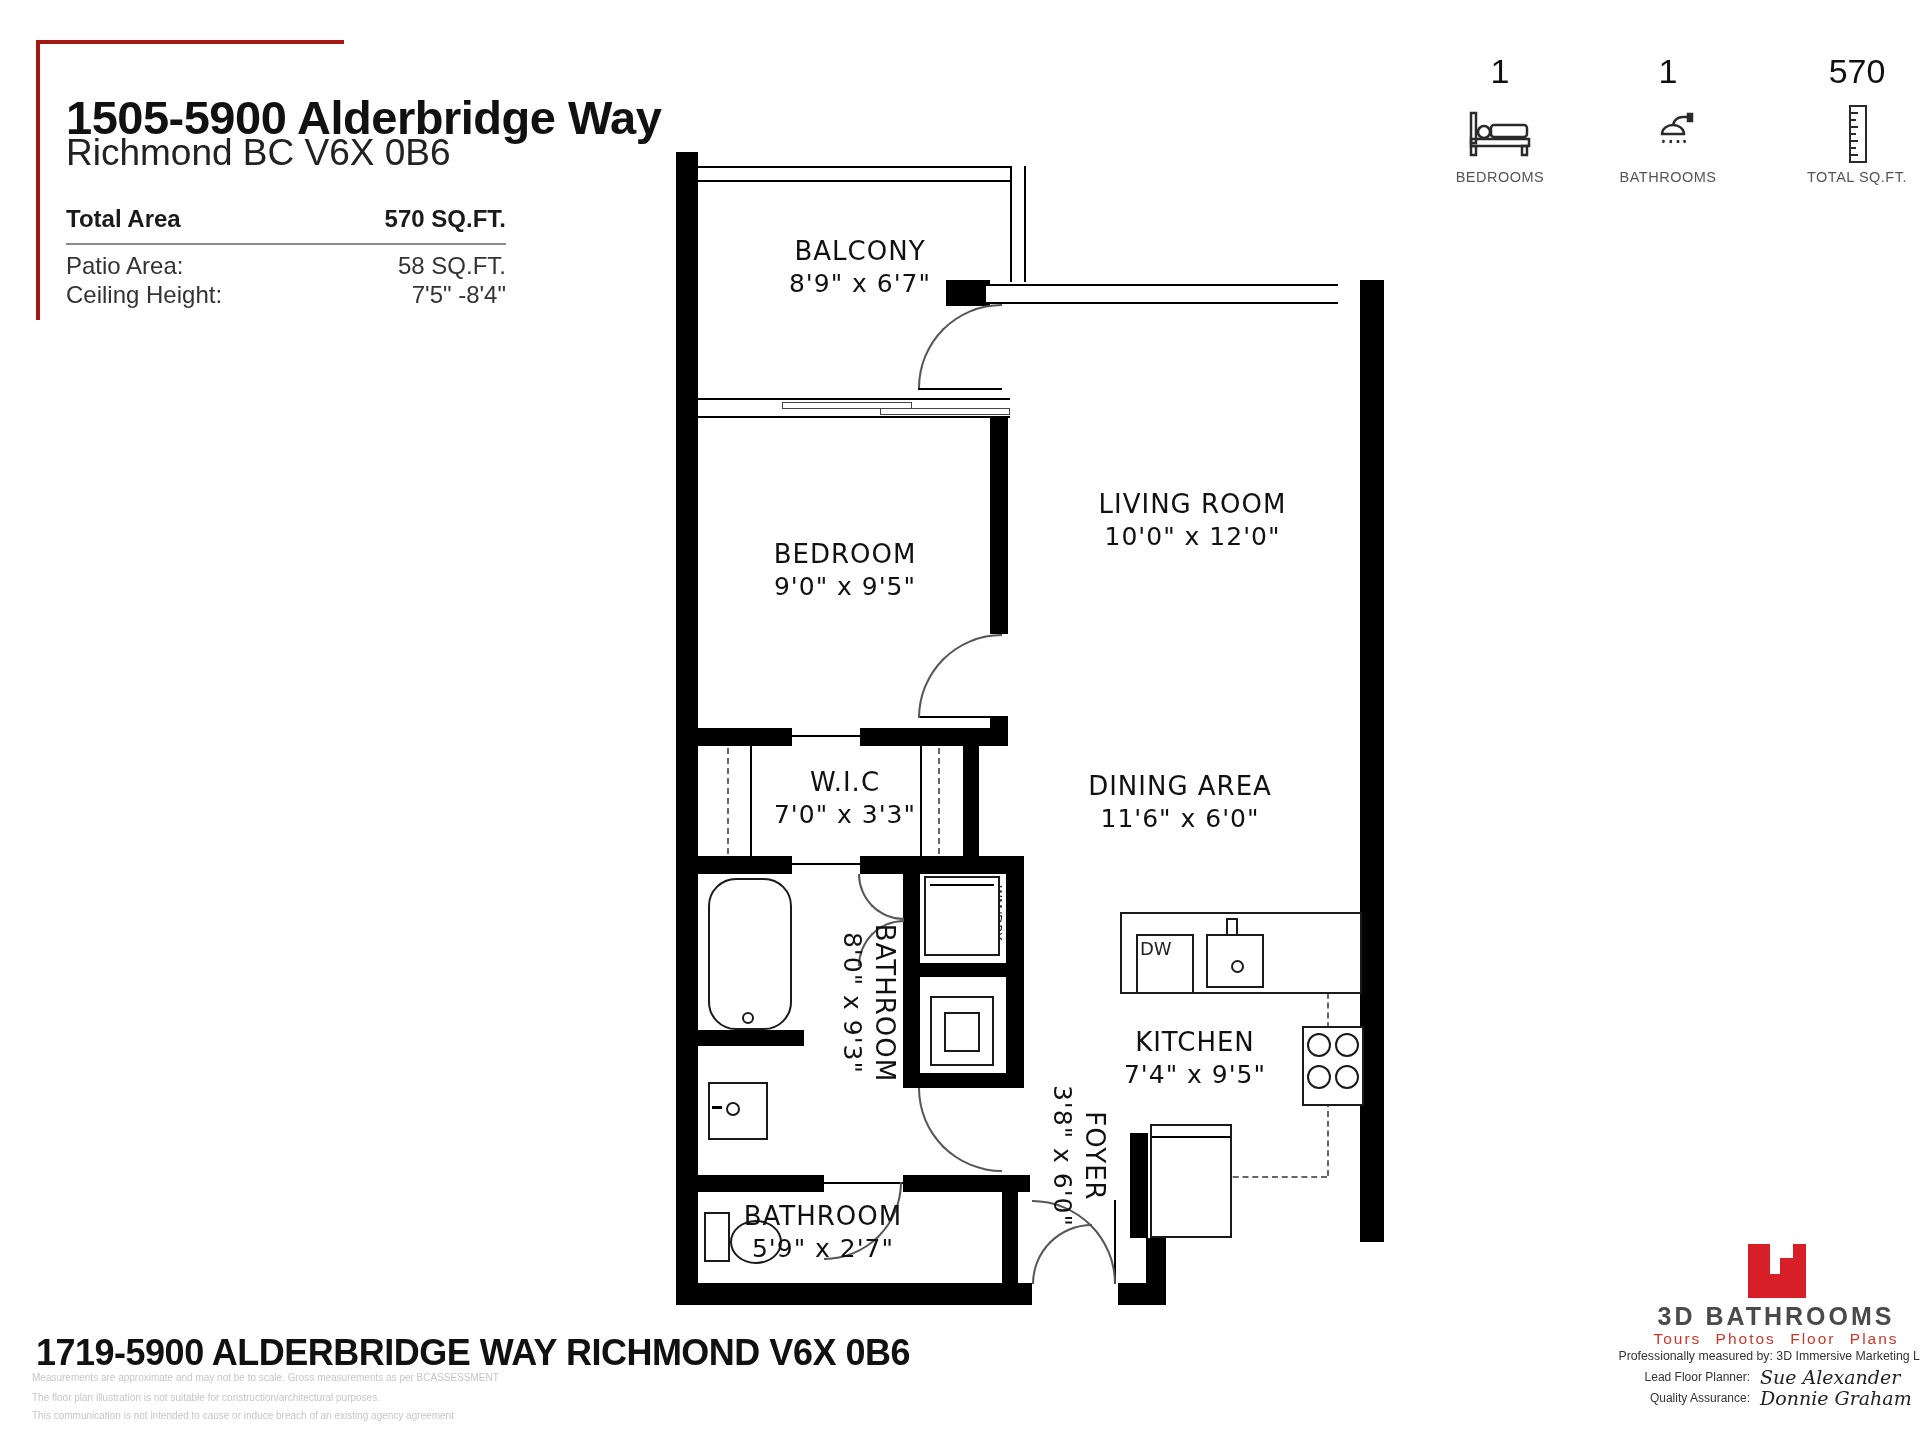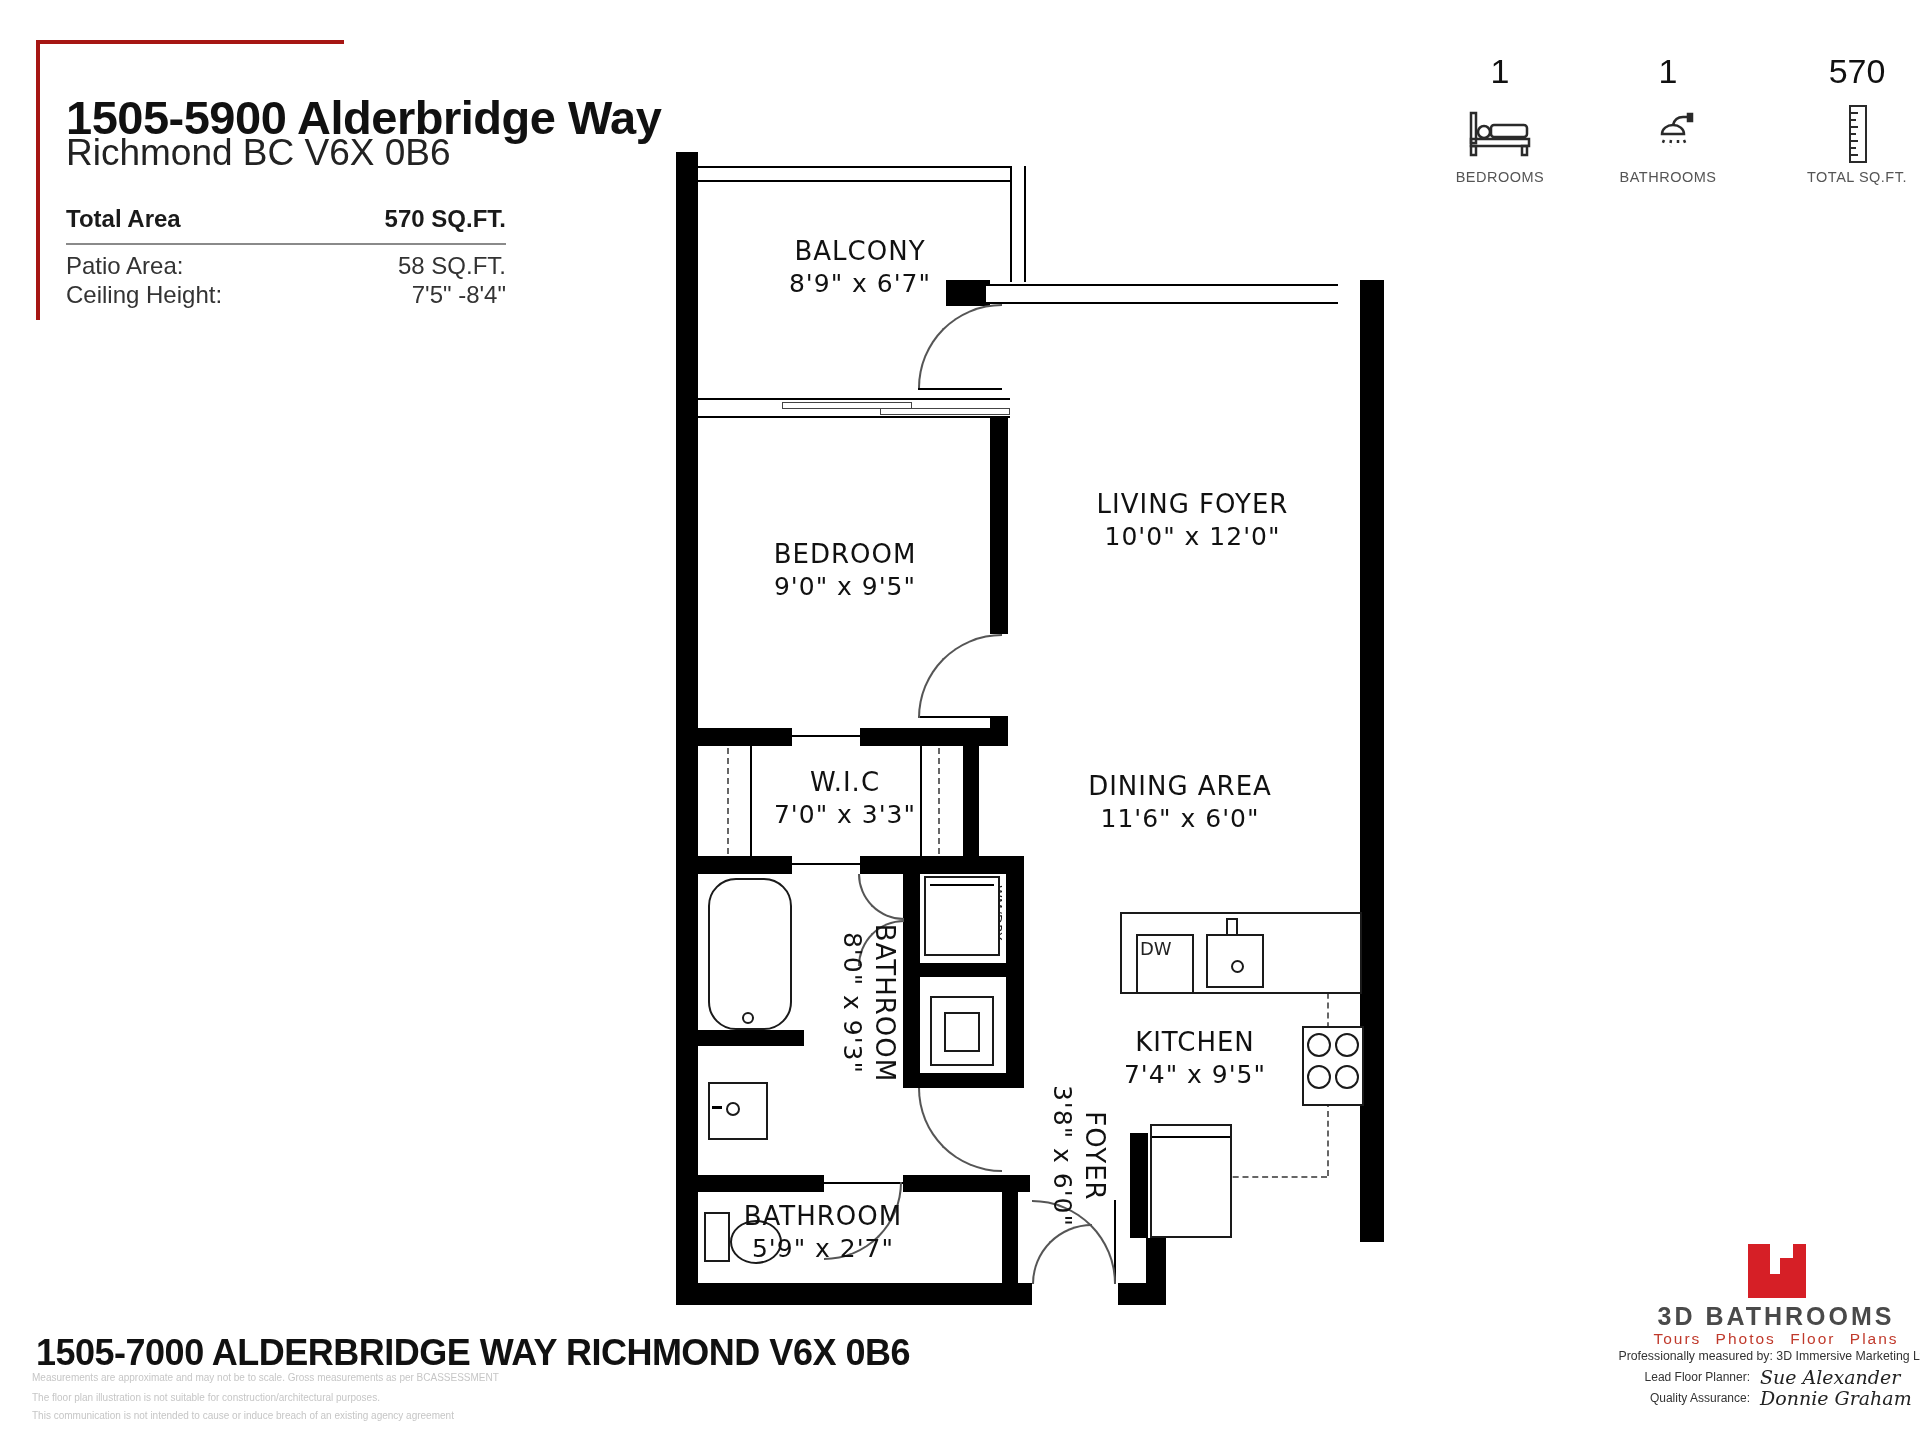--- a/index.html
+++ b/index.html
@@ -158,21 +158,21 @@
 
   <div class="room-label" id="lbl-balcony">
     <div class="nm">BALCONY</div>
     <div class="dm">8'9" x 6'7"</div>
   </div>
   <div class="room-label" id="lbl-bedroom">
     <div class="nm">BEDROOM</div>
     <div class="dm">9'0" x 9'5"</div>
   </div>
   <div class="room-label" id="lbl-living">
-    <div class="nm">LIVING FOYER</div>
+    <div class="nm">LIVING ROOM</div>
     <div class="dm">10'0" x 12'0"</div>
   </div>
   <div class="room-label" id="lbl-wic">
     <div class="nm">W.I.C</div>
     <div class="dm">7'0" x 3'3"</div>
   </div>
   <div class="room-label" id="lbl-dining">
     <div class="nm">DINING AREA</div>
     <div class="dm">11'6" x 6'0"</div>
   </div>
@@ -260,21 +260,21 @@
     <div class="circ" style="left: 1231px; top: 960px; width: 13px; height: 13px;"></div>
     <div class="box" style="left: 1302px; top: 1026px; width: 62px; height: 80px;"></div>
     <div class="circ" style="left: 1307px; top: 1033px; width: 24px; height: 24px;"></div>
     <div class="circ" style="left: 1335px; top: 1033px; width: 24px; height: 24px;"></div>
     <div class="circ" style="left: 1307px; top: 1065px; width: 24px; height: 24px;"></div>
     <div class="circ" style="left: 1335px; top: 1065px; width: 24px; height: 24px;"></div>
     <div class="box" style="left: 1150px; top: 1124px; width: 82px; height: 114px;"></div>
     <div class="line" style="left: 1152px; top: 1136px; width: 78px; height: 2px;"></div>
   </div>
 
-<div class="abs" id="ftr-title">1505-7000 ALDERBRIDGE WAY RICHMOND V6X 0B6</div>
+<div class="abs" id="ftr-title">1719-5900 ALDERBRIDGE WAY RICHMOND V6X 0B6</div>
 <div class="abs disc" id="disc1">Measurements are approximate and may not be to scale. Gross measurements as per BCASSESSMENT</div>
 <div class="abs disc" id="disc2">The floor plan illustration is not suitable for construction/architectural purposes.</div>
 <div class="abs disc" id="disc3">This communication is not intended to cause or induce breach of an existing agency agreement</div>
 
 <div class="abs" id="logo">
   <div class="base"></div>
   <div class="notch"></div>
   <div class="inner"></div>
 </div>
 <div class="abs" id="brand-name">3D BATHROOMS</div>

